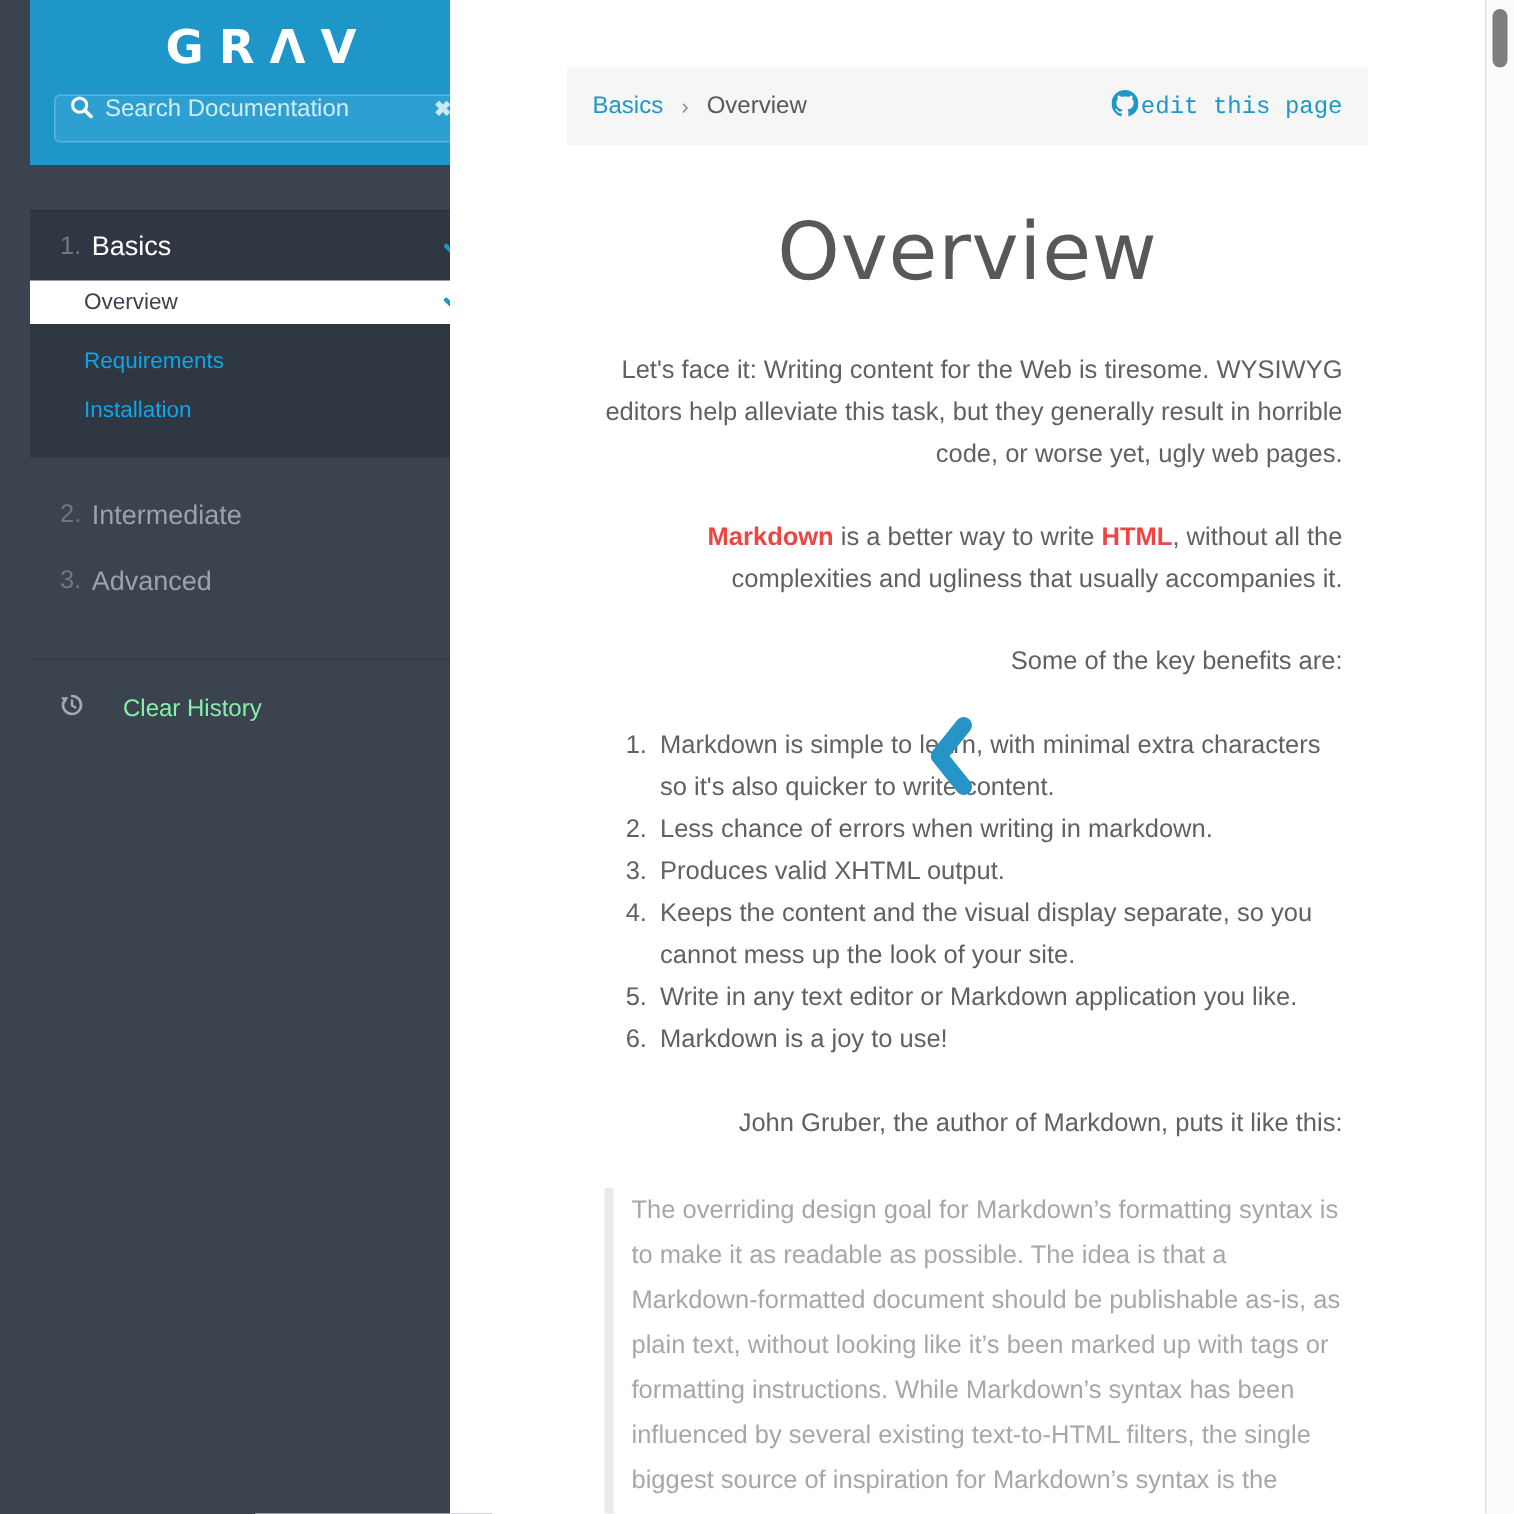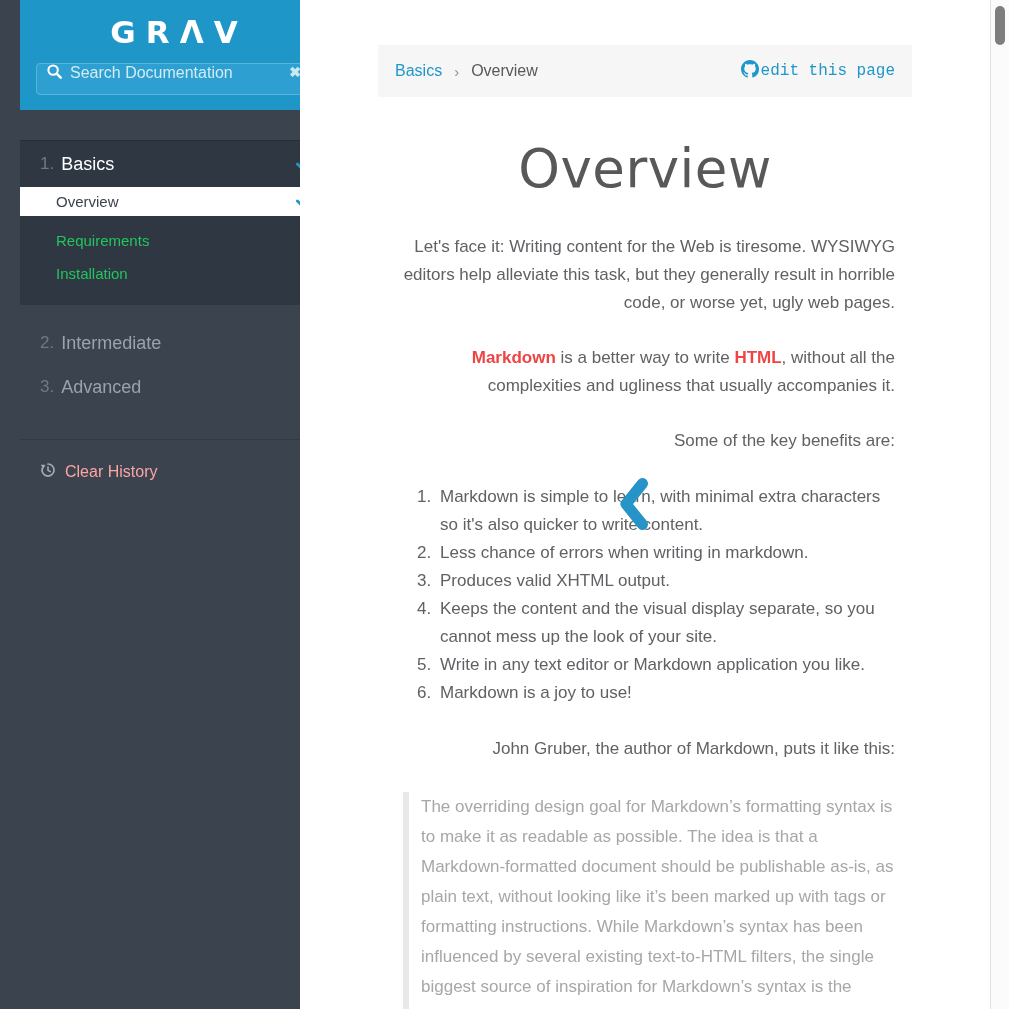--- a/index.html
+++ b/index.html
@@ -25,25 +25,25 @@
 
   .nav { padding-top:30px; }
   .section-open { background:#2e3742; border-top:1px solid #272e37; padding-bottom:15px; }
   .section-head { height:46px; display:flex; align-items:center;
                   padding:0 17px 0 20px; font-size:18px; color:#fff; cursor:pointer; }
   .section-head .num { color:#6e7983; margin-right:7px; font-size:17px; }
   .section-head.closed { height:44px; color:#9aa3ad; background:transparent; }
   .spacer-sm { height:8px; }
   .check { margin-left:auto; }
   .sub-item { height:33px; display:flex; align-items:center; padding:0 17px 0 36px;
-              font-size:15px; color:#22c55e; cursor:pointer; }
+              font-size:15px; color:#0ea5e9; cursor:pointer; }
   .sub-item.active { background:#fff; color:#3a434e; height:29px; }
   .nav-divider { margin-top:30px; border-top:1px solid #313a44; }
-  .clear-history { margin-top:22px; display:flex; align-items:center; gap:9px;
-                   padding-left:20px; color:#fca5a5; font-size:16px; cursor:pointer; }
+  .clear-history { margin-top:22px; display:flex; align-items:center; gap:26px;
+                   padding-left:20px; color:#86efac; font-size:16px; cursor:pointer; }
 
   
   .main { position:absolute; left:300px; top:0; width:690px; height:1009px;
           background:#fff; overflow:hidden; }
   .wrapper { width:534px; margin:45px auto 0 auto; }
   .crumb-bar { height:52px; background:#f6f6f6; display:flex; align-items:center;
                padding:0 17px; font-size:16px; }
   .crumb-link { color:#2097c9; text-decoration:none; cursor:pointer; }
   .crumb-sep { color:#8a8f94; margin:0 12px; font-size:15px; }
   .crumb-cur { color:#57585a; }

